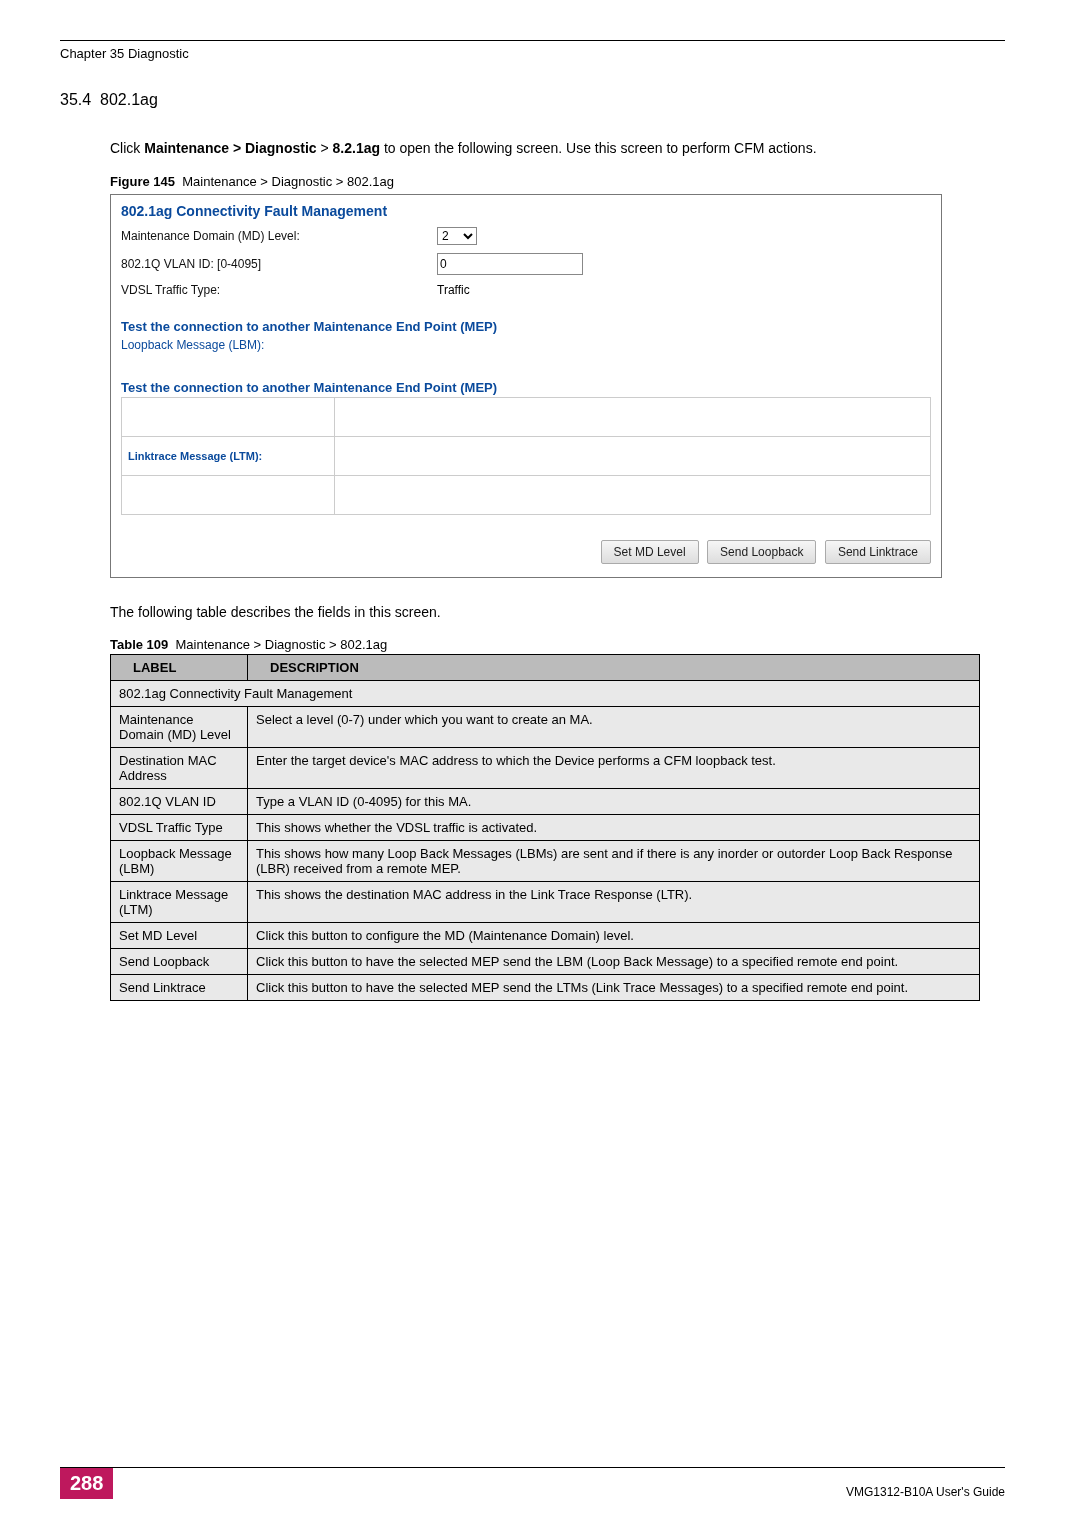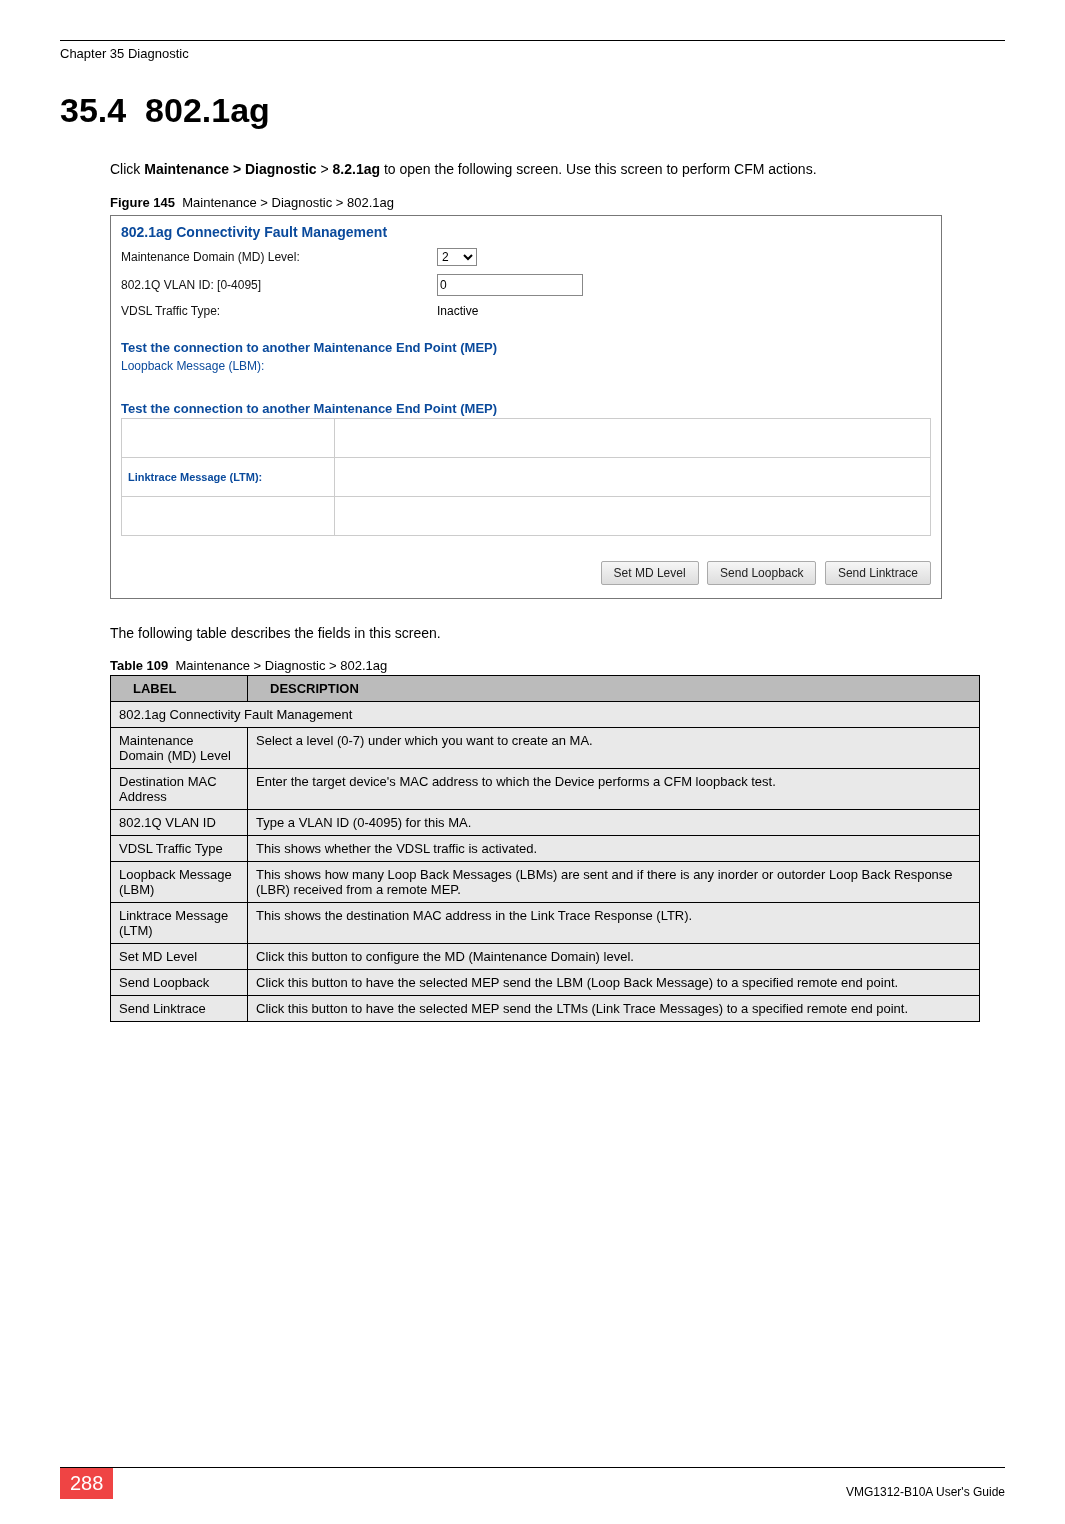--- a/index.html
+++ b/index.html
@@ -17,22 +17,22 @@
   }
   .top-header-line {
     border-top: 1px solid #000;
     margin-bottom: 5px;
   }
   .chapter-header {
     font-size: 13px;
     margin-bottom: 30px;
   }
   .section-title {
-    font-size: 34px;
-    font-weight: bold;
+    font-size: 16px;
+    font-weight: normal;
     margin: 10px 0 30px 0;
   }
   .body-text {
     font-size: 14px;
     margin: 0 0 15px 50px;
     line-height: 1.4;
   }
   .figure-caption {
     font-size: 13px;
     margin: 0 0 5px 50px;
@@ -139,23 +139,23 @@
     bottom: 25px;
     left: 60px;
     right: 60px;
     border-top: 1px solid #000;
     padding-top: 4px;
     display: flex;
     justify-content: space-between;
     align-items: flex-end;
   }
   .page-num-box {
-    background: #ef4444;
+    background: #be185d;
     color: #fff;
-    font-weight: normal;
+    font-weight: bold;
     font-size: 20px;
     padding: 4px 10px;
     margin-top: -4px;
   }
   .guide-name {
     font-size: 12px;
   }
 </style>
 </head>
 <body>
@@ -182,21 +182,21 @@
     <div class="fig-form-row">
       <span class="lbl">Maintenance Domain (MD) Level:</span>
       <select><option>2</option></select>
     </div>
     <div class="fig-form-row">
       <span class="lbl">802.1Q VLAN ID: [0-4095]</span>
       <input type="text" value="0" style="">
     </div>
     <div class="fig-form-row">
       <span class="lbl">VDSL Traffic Type:</span>
-      <span>Inactive</span>
+      <span>Traffic</span>
     </div>
 
     <div class="fig-bold-blue">Test the connection to another Maintenance End Point (MEP)</div>
     <div class="fig-sub">Loopback Message (LBM):</div>
 
     <div class="fig-bold-blue">Test the connection to another Maintenance End Point (MEP)</div>
     <table class="fig-table">
       <tbody>
           <tr>
             <td class="left-col"></td>

